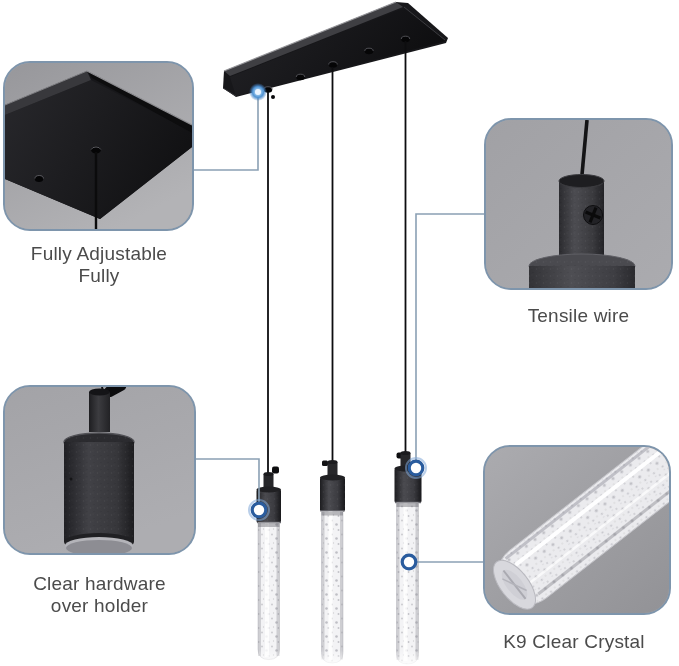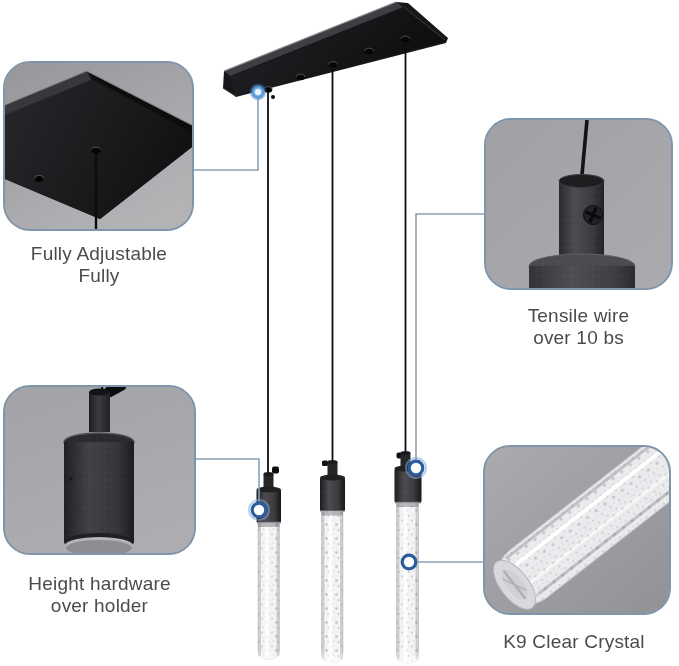--- a/index.html
+++ b/index.html
@@ -166,24 +166,23 @@
       </g>
     </svg>
   </div>
 
   <div class="label label1">
     <span>Fully Adjustable</span>
     <span>Fully</span>
   </div>
   <div class="label label2">
     <span>Tensile wire</span>
-    <span>over 10 bs</span>
   </div>
   <div class="label label3">
-    <span>Height hardware</span>
+    <span>Clear hardware</span>
     <span>over holder</span>
   </div>
   <div class="label label4">
     <span>K9 Clear Crystal</span>
   </div>
 
   <svg class="overlay" width="679" height="666" viewBox="0 0 679 666">
     <defs>
       <linearGradient id="canopyUS" x1="0" y1="0" x2="1" y2="0.35">
         <stop offset="0" stop-color="#232327"></stop>

